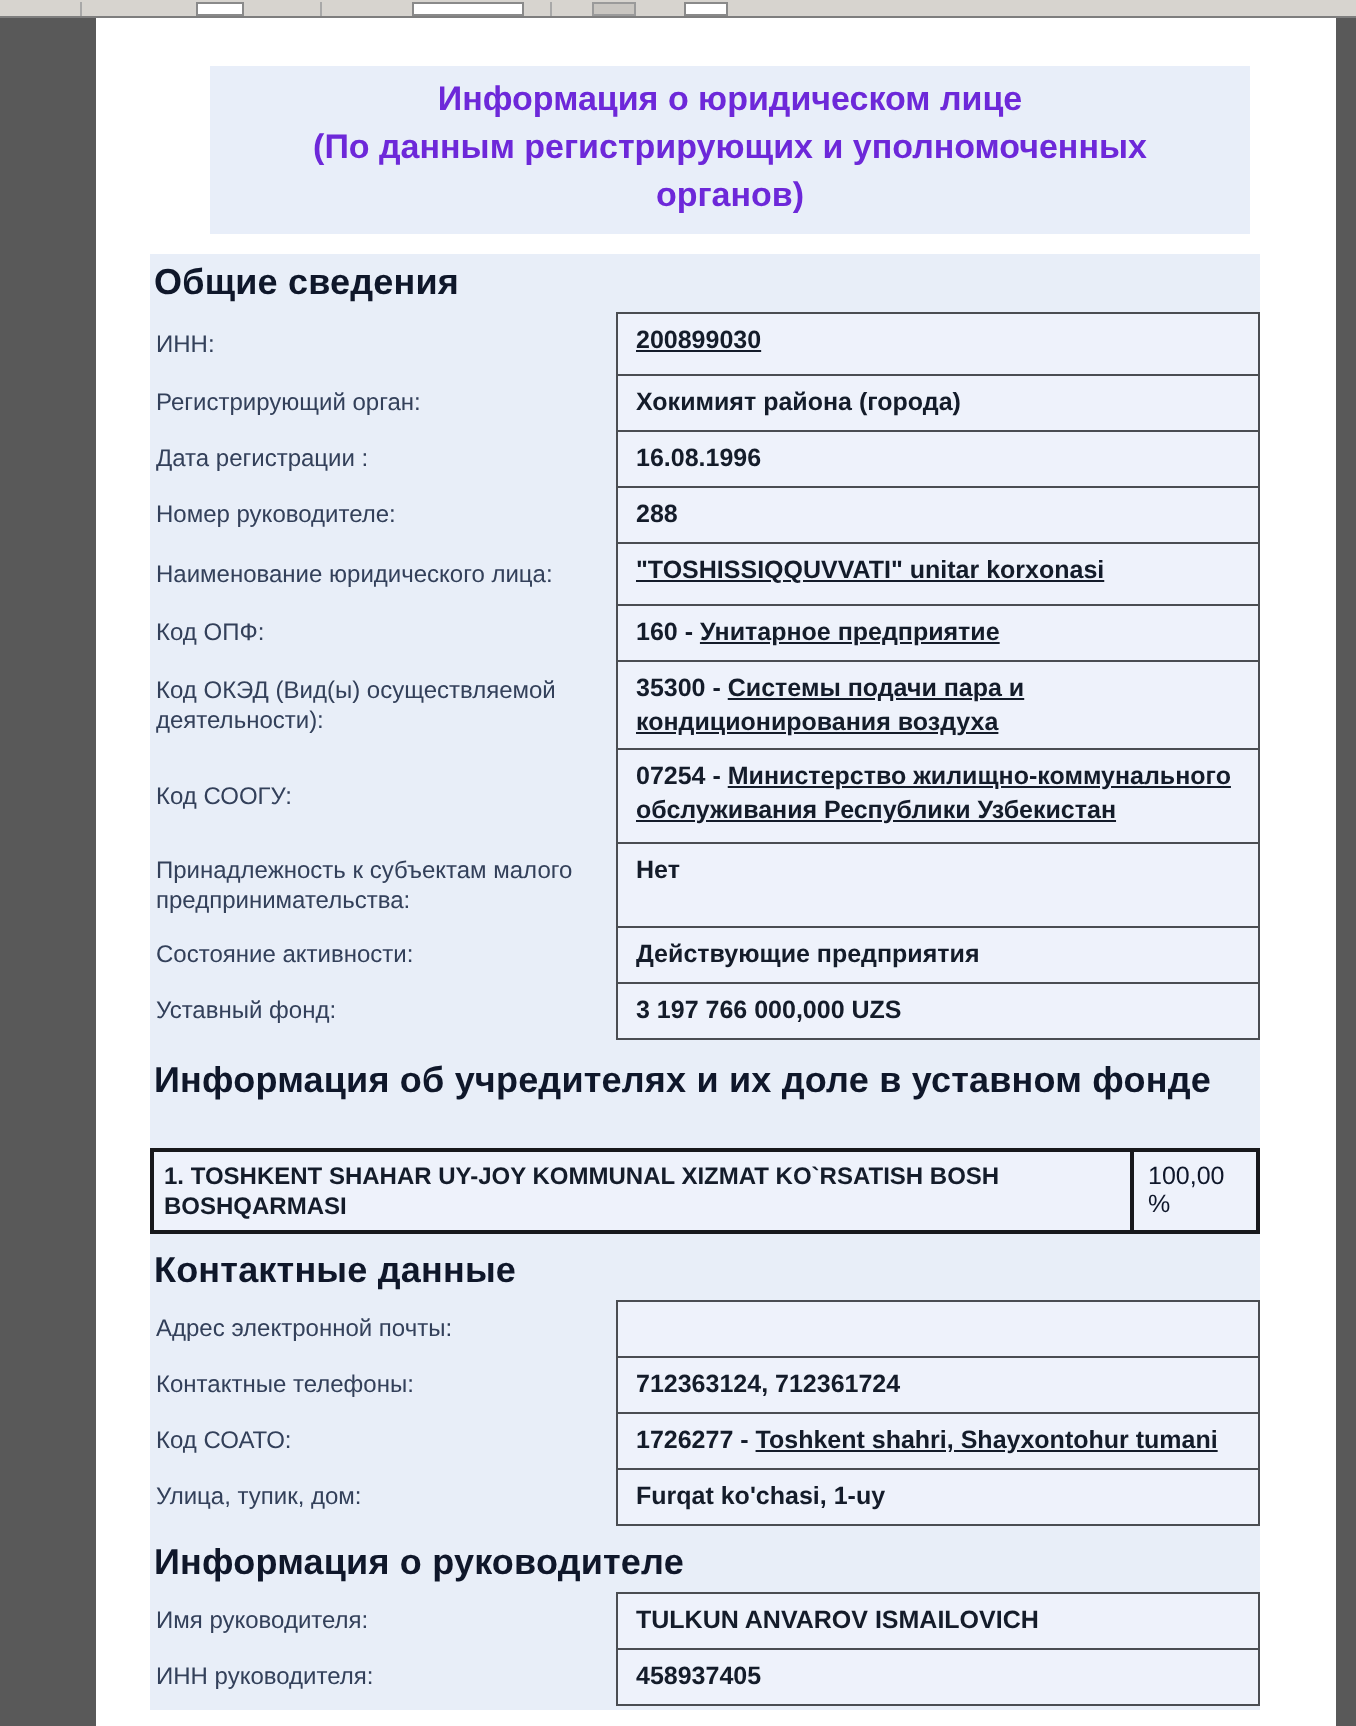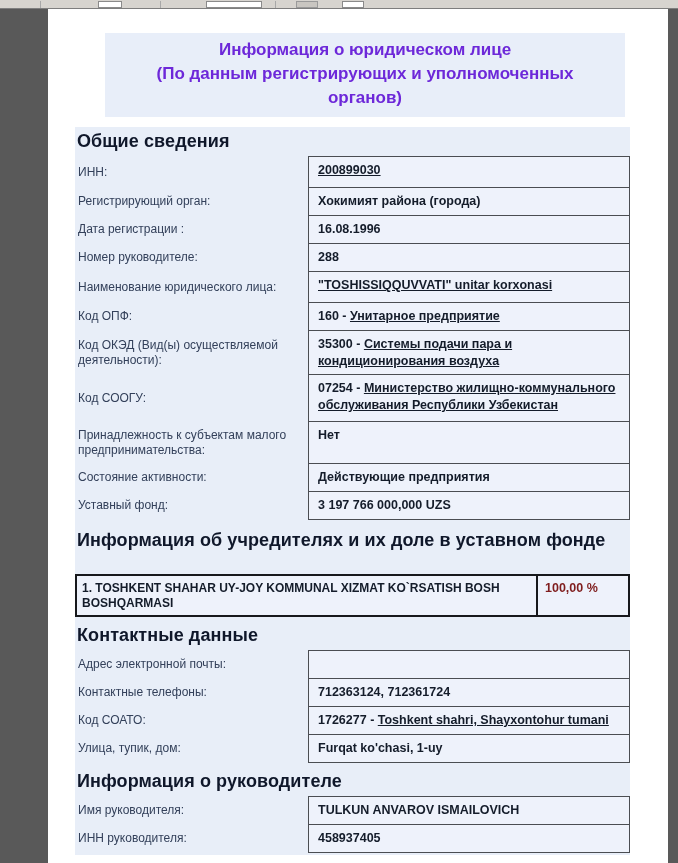--- a/index.html
+++ b/index.html
@@ -56,22 +56,22 @@
   .founders-row{
     display:flex;border:2px solid #17181c;background:#eef2fb;
     width:555px;box-sizing:border-box;min-height:31px;margin-top:19px;
   }
   .founder-name{
     flex:1;padding:5px 6px 4px 5px;box-sizing:border-box;
     font-size:12px;font-weight:bold;color:#141c2a;line-height:15px;
     display:flex;align-items:flex-start;
   }
   .founder-share{
-    width:92px;box-sizing:border-box;border-left:2px solid #17181c;
-    padding:5px 4px 4px 7px;font-size:12.5px;font-weight:bold;color:#7f1d1d;
+    width:63px;box-sizing:border-box;border-left:2px solid #17181c;
+    padding:5px 4px 4px 7px;font-size:12.5px;font-weight:normal;color:#0f172a;
     display:flex;align-items:flex-start;
   }
   .gap6{height:6px;} .gap4{height:4px;}
   .divider{
     margin:12px 0 0 57px;width:520px;height:3px;background:#0d0d0d;
   }
   .footer-bar{
     margin:16px 0 0 52px;width:568px;height:33px;box-sizing:border-box;
     background:#e8eef9;display:flex;align-items:center;justify-content:flex-end;
     padding-right:10px;font-size:12px;color:#2e3a50;

